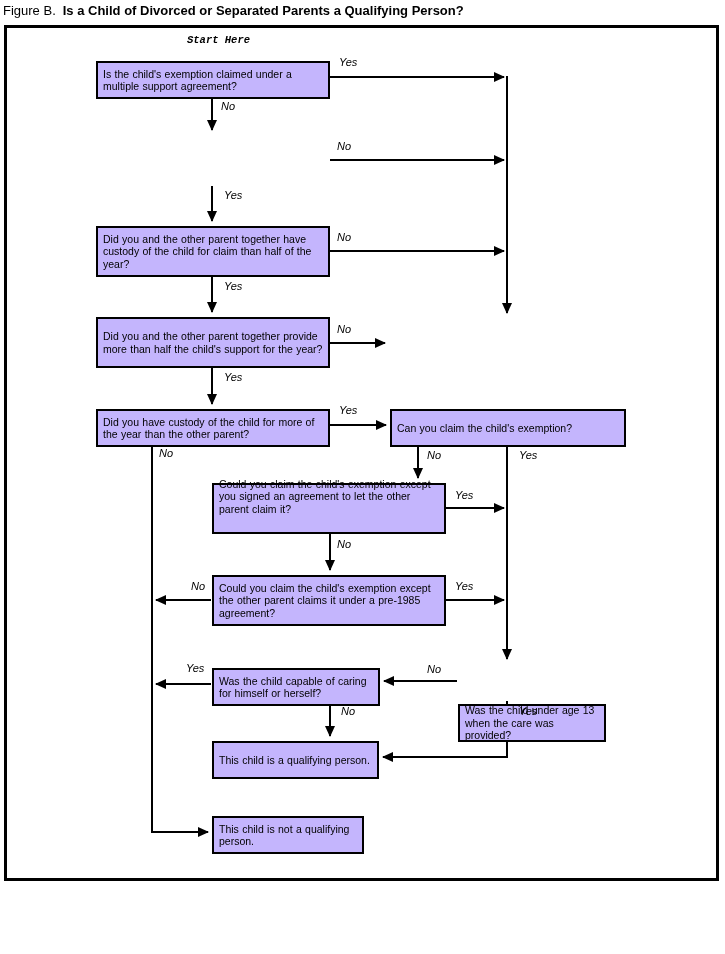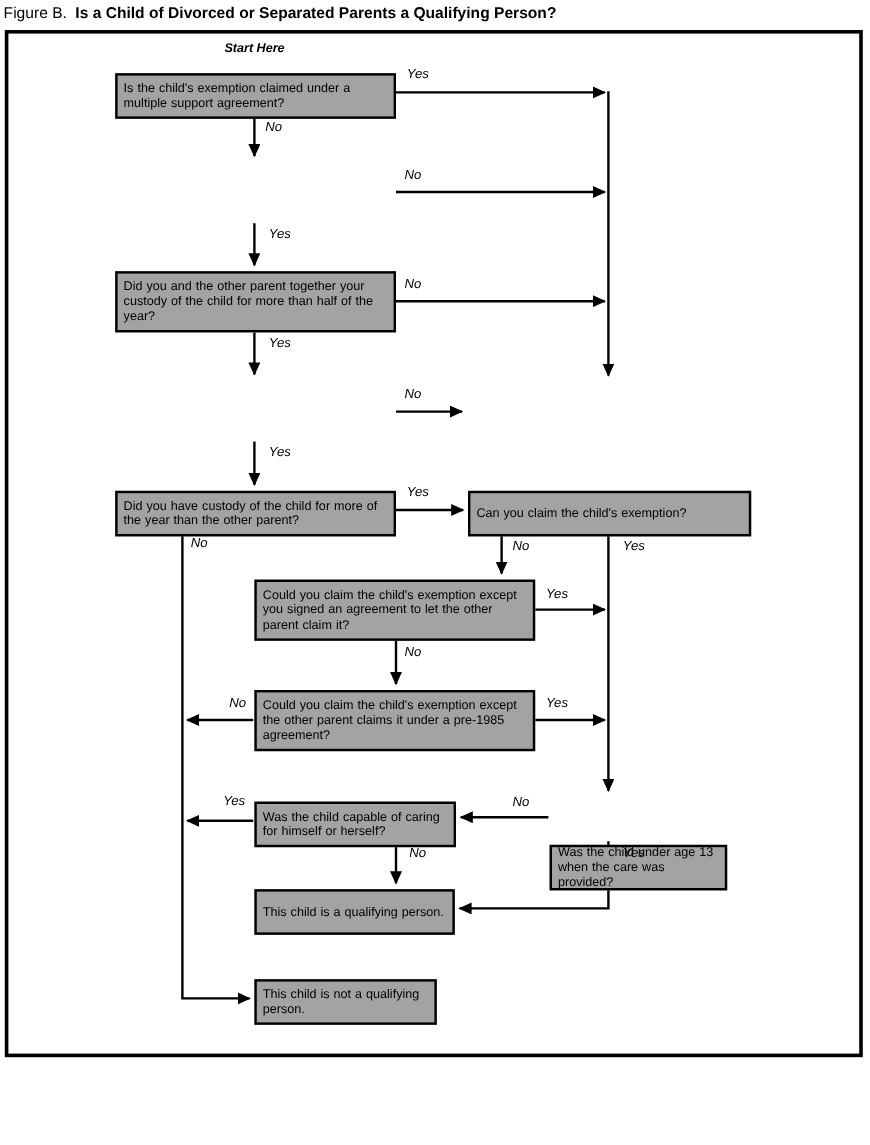--- a/index.html
+++ b/index.html
@@ -6,39 +6,39 @@
   html,body { background:#ffffff; }
   body { font-family:"Liberation Sans", sans-serif; color:#000; }
   #screen { position:relative; width:725px; height:954px; background:#fff; overflow:hidden; }
 
   .figure-title { position:absolute; left:3px; top:3px; font-size:13px; white-space:nowrap; }
   .figure-title .fig-label { font-weight:normal; }
   .figure-title .fig-heading { font-weight:bold; margin-left:7px; }
 
   .panel { position:absolute; left:4px; top:25px; width:715px; height:856px; border:3px solid #000; background:#fff; }
 
-  .start-here { position:absolute; left:187px; top:34px; font-size:10.5px; font-weight:bold; font-style:italic; }
+  .start-here { position:absolute; left:187px; top:34px; font-size:10.5px; font-weight:bold; font-style:italic;font-family:Liberation Mono, monospace; }
 
   svg.arrows { position:absolute; left:0; top:0; width:725px; height:954px; display:block; }
 
-  .node { position:absolute; border:2px solid #000; background:#a3a3a3; font-size:10.5px;
+  .node { position:absolute; border:2px solid #000; background:#c4b5fd; font-size:10.5px;
           line-height:12.5px; padding:17px 5px; display:flex; align-items:center;
           word-spacing:0.4px; }
   .node .nt { width:100%; }
   .node .it { font-style:italic; }
 
   
   #n-q1  { left:96px;  top:61px;  width:234px; height:34px; }
   #n-q2  { left:96px;  top:135px; width:234px; height:51px; }
   #n-q3  { left:96px;  top:226px; width:234px; height:51px; }
   #n-q4  { left:96px;  top:317px; width:234px; height:51px; }
   #n-q5  { left:389px; top:318px; width:237px; height:50px; }
   #n-q6  { left:96px;  top:409px; width:234px; height:34px; }
   #n-q7  { left:390px; top:409px; width:236px; height:34px; }
-  #n-q8a { left:212px; top:483px; width:234px; height:51px; }
+  #n-q8a { left:212px; top:483px; width:234px; height:51px;align-items:flex-end; }
   #n-q8b { left:212px; top:575px; width:234px; height:51px; }
   #n-q9  { left:212px; top:668px; width:168px; height:34px; }
   #n-q10 { left:458px; top:704px; width:148px; height:37px; }
   #n-q11 { left:212px; top:741px; width:167px; height:34px; }
   #n-q12 { left:212px; top:816px; width:152px; height:34px; }
 
   .edge-label { position:absolute; font-size:11px; font-style:italic; white-space:nowrap; }
   #l-yes1  { left:339px; top:56px;  }
   #l-no1   { left:221px; top:100px; }
   #l-no2   { left:337px; top:140px; }
@@ -101,21 +101,24 @@
       <path d="M507,701 L507,757 L383,757" marker-end="url(#ah)"></path>
     </g>
   </svg>
 
   <div class="start-here">Start Here</div>
 
   <div class="node" id="n-q1">
     <span class="nt">Is the child's exemption claimed under a multiple support agreement?</span>
   </div>
   <div class="node" id="n-q3">
-    <span class="nt">Did you and the other parent together your custody of the child for more than half of the year?</span>
+    <span class="nt">Did you and the other parent together have custody of the child for claim than half of the year?</span>
+  </div>
+  <div class="node" id="n-q4">
+    <span class="nt">Did you and the other parent together provide more than half the child's support for the year?</span>
   </div>
   <div class="node" id="n-q6">
     <span class="nt">Did you have custody of the child for more of the year than the other parent?</span>
   </div>
   <div class="node" id="n-q7">
     <span class="nt">Can you claim the child's exemption?</span>
   </div>
   <div class="node" id="n-q8a">
     <span class="nt">Could you claim the child's exemption except you signed an agreement to let the other parent claim it?</span>
   </div>

